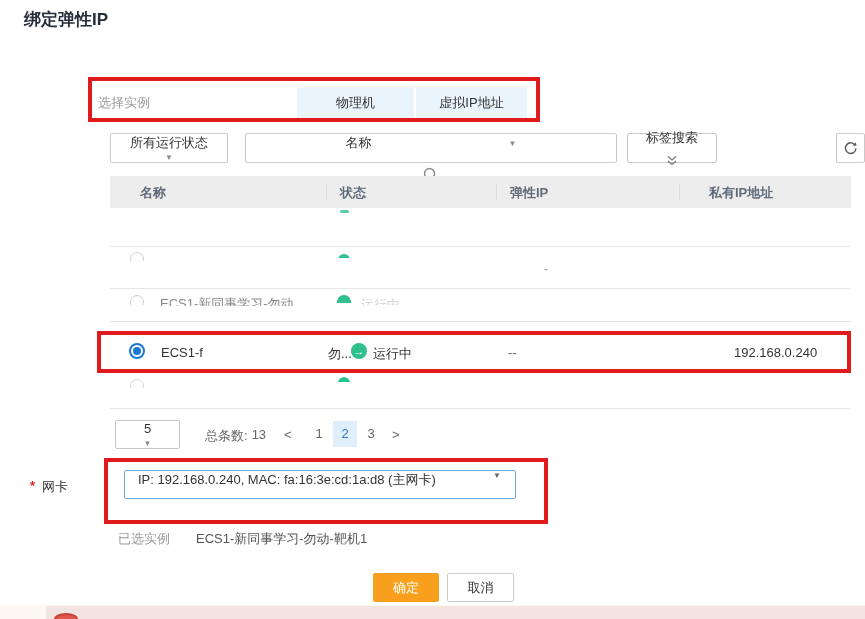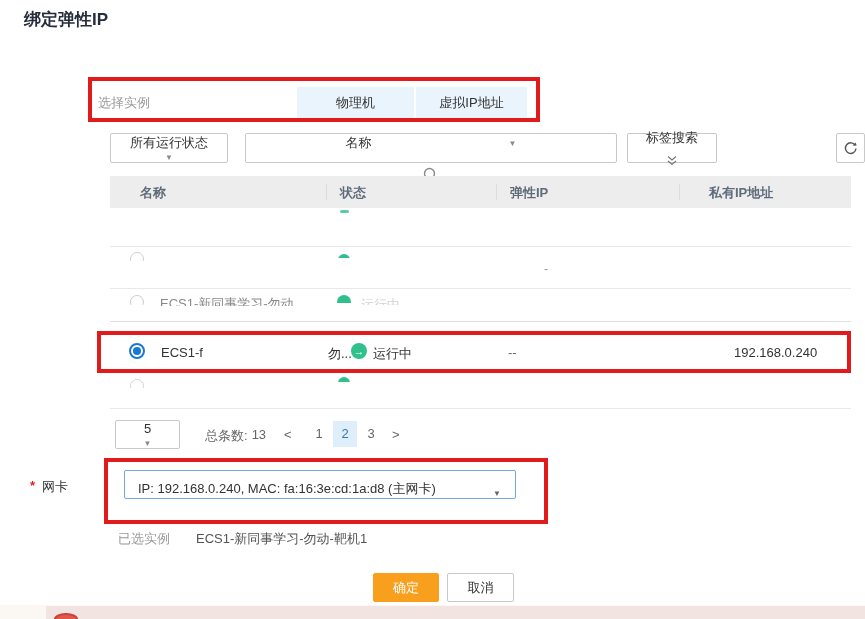--- a/index.html
+++ b/index.html
@@ -41,21 +41,21 @@
               display:flex; align-items:center; justify-content:center; background:#fff; }
   .radio-on .dot { width:8px; height:8px; background:#1878d4; border-radius:50%; }
   .run-icon { width:16px; height:16px; background:#2fc08c; border-radius:50%; color:#fff;
               font-size:11px; line-height:16px; text-align:center; font-weight:bold; }
 
   .page-num { width:24px; height:26px; line-height:26px; text-align:center; color:#666; cursor:pointer; }
   .page-num.active { background:#dfeefb; color:#3577b8; }
   .pg-arrow { color:#666; font-size:13px; cursor:pointer; }
 
   .nic-select { border:1px solid #74a9d8; border-radius:2px; background:#fff;
-                display:flex; align-items:flex-end; }
+                display:flex; align-items:flex-start; }
 
   .btn { height:29px; line-height:27px; text-align:center; border-radius:2px; cursor:pointer; font-size:13px; }
   .btn-confirm { background:#f8a01d; color:#fff; border:1px solid #f8a01d; }
   .btn-cancel { background:#fff; color:#333; border:1px solid #c9c9c9; }
 
   .muted { color:#999; }
   svg { display:block; }
 </style>
 </head>
 <body>

